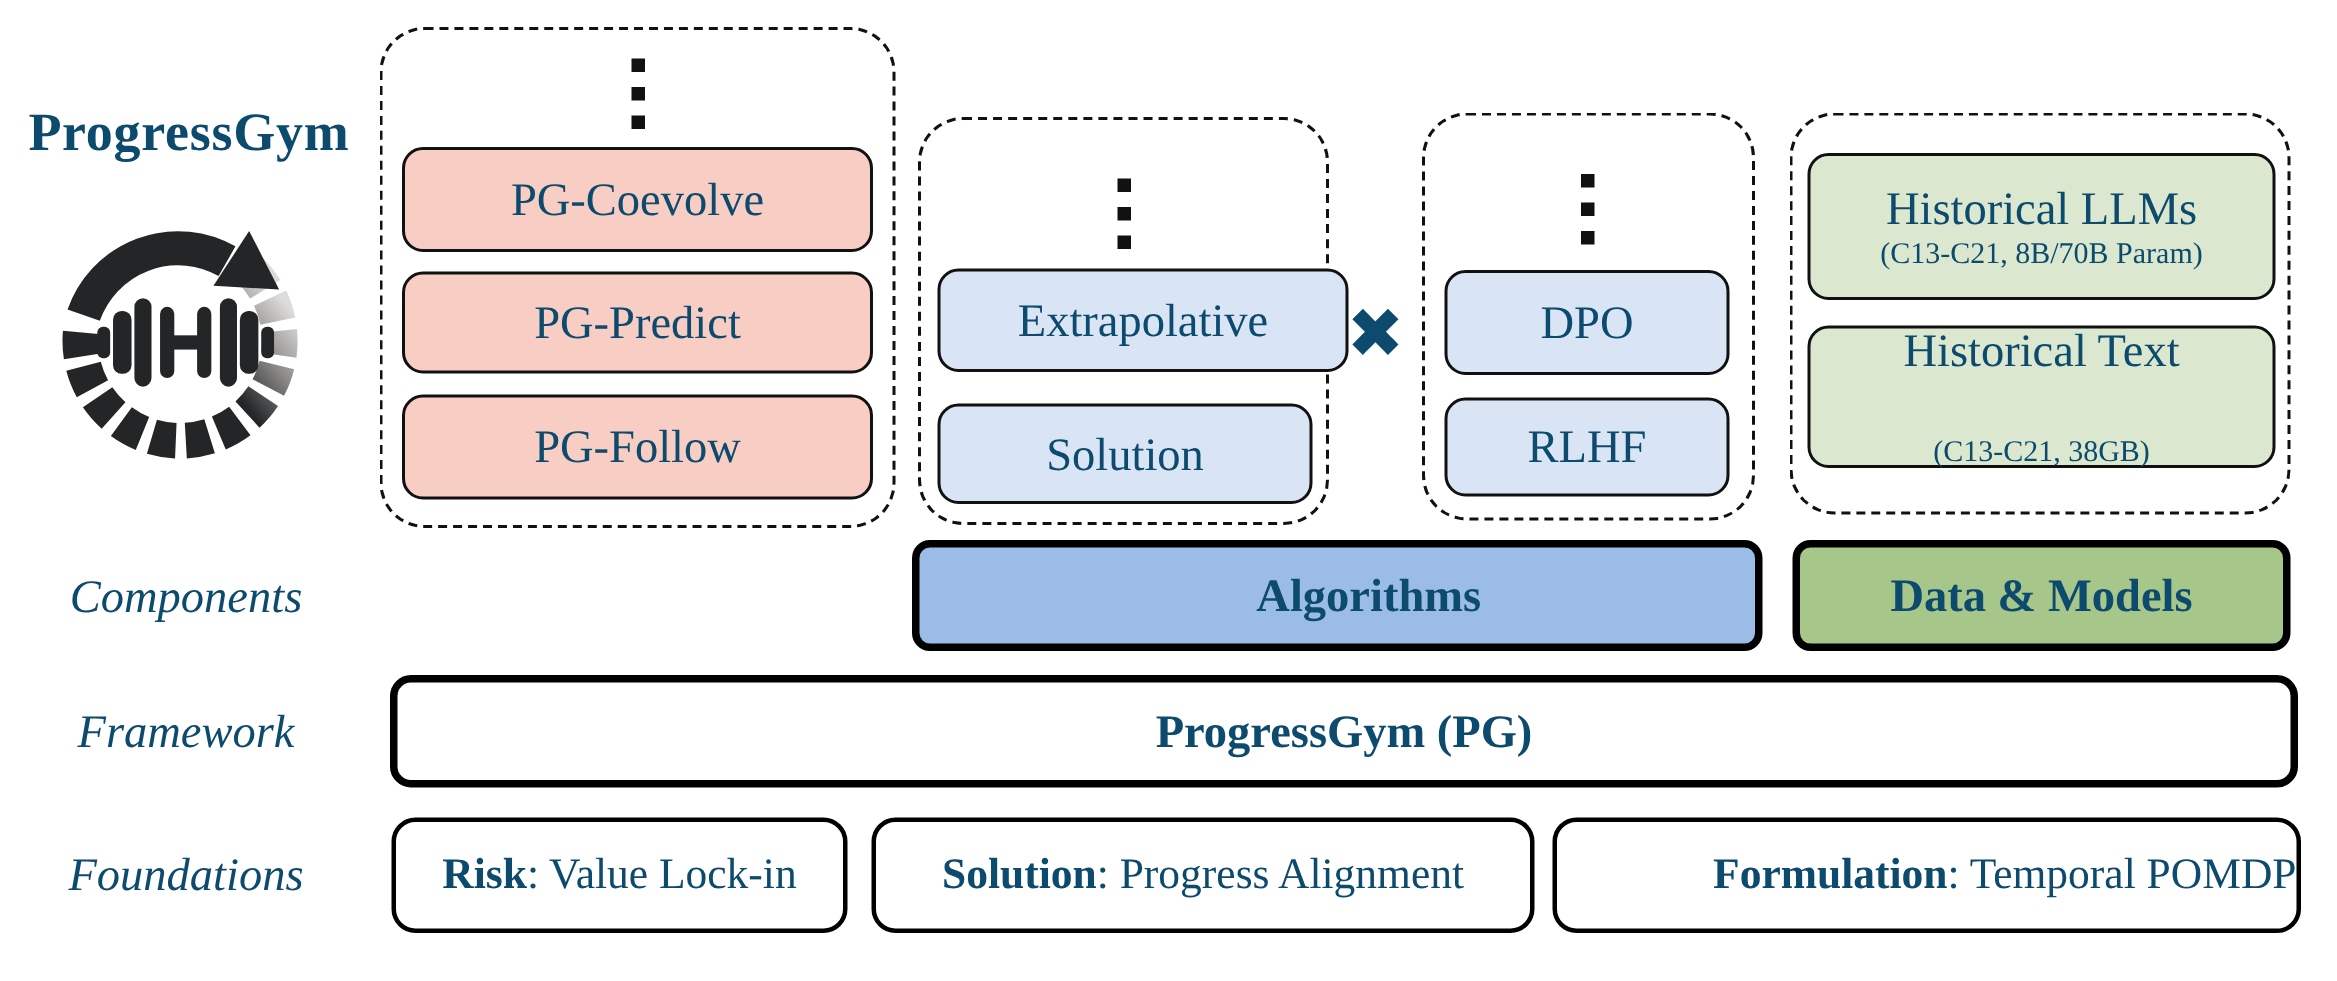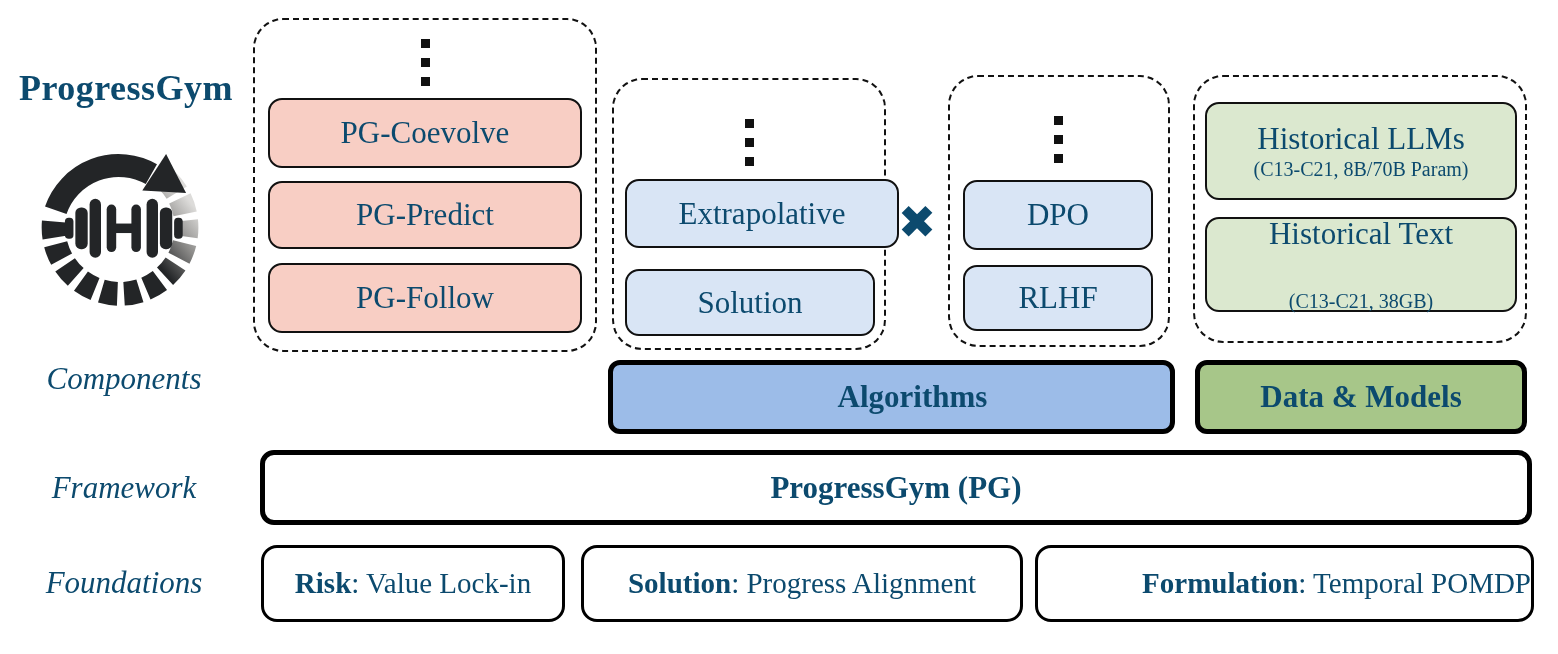--- a/index.html
+++ b/index.html
@@ -167,21 +167,21 @@
 
   <div class="abs item greenbox" style="left:1205px;top:102px;width:312px;height:98px;">
     <span>Historical LLMs</span>
     <span class="sub">(C13-C21, 8B/70B Param)</span>
   </div>
   <div class="abs item greenbox" style="left:1205px;top:217px;width:312px;height:95px;gap:37px;">
     <span>Historical Text</span>
     <span class="sub">(C13-C21, 38GB)</span>
   </div>
 
-  <div class="abs row-label" style="left:8px;top:357px;width:232px;height:44px;">Components</div>
+  <div class="abs row-label" style="left:8px;top:376px;width:232px;height:44px;">Components</div>
 
   <div class="abs bar bluebar" style="left:608px;top:360px;width:567px;height:74px;padding-left:42px;">Algorithms</div>
   <div class="abs bar greenbar" style="left:1195px;top:360px;width:332px;height:74px;">Data &amp; Models</div>
 
   <div class="abs row-label" style="left:8px;top:466px;width:232px;height:44px;">Framework</div>
 
   <div class="abs framework-box" style="left:260px;top:450px;width:1272px;height:75px;">ProgressGym (PG)</div>
 
   <div class="abs row-label" style="left:8px;top:561px;width:232px;height:44px;">Foundations</div>
 

